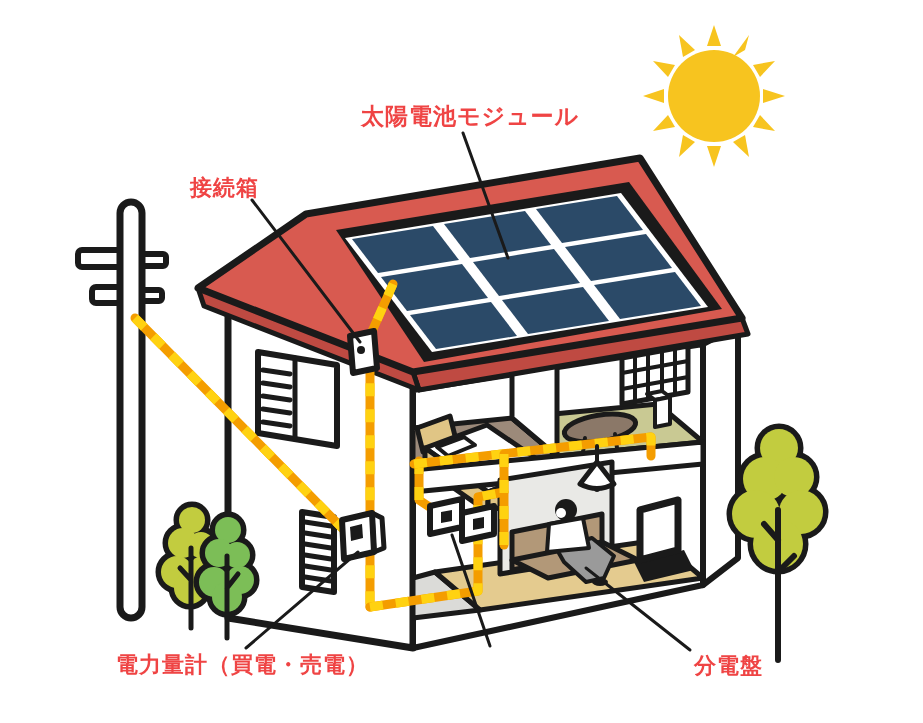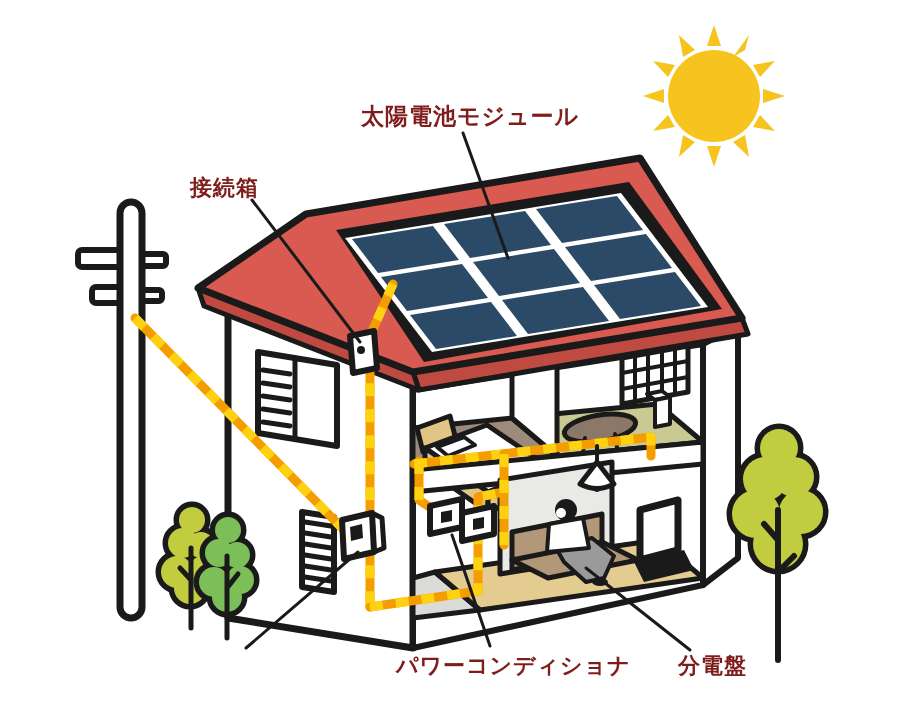--- a/index.html
+++ b/index.html
@@ -1,19 +1,19 @@
 <!DOCTYPE html>
 <html style="--outline: #1a1a1a; --sun: #f7c41f; --roof: #d85a50; --roof_shade: #bf4a42; --panel: #2b4a68; --cable_yellow: #ffd211; --cable_orange: #f49d00; --tree_light: #c2cc3f; --tree_dark: #7cbe57; --wood_floor: #e4cb8f; --brown_floor: #9c8a7a; --tatami: #c9c993; --floor_gray: #dbdbd8; --wall_gray: #e9e9e6; --sofa: #b29878; --bed_frame: #e0c585; --table_brown: #8b7868; --pants_gray: #9a9a9a;"><head>
 <meta charset="utf-8">
 <style>
   html,body{margin:0;padding:0;background:#fff;}
   .canvas{position:relative;width:923px;height:723px;background:#fff;overflow:hidden;
           font-family:"Liberation Sans",sans-serif;}
   svg{position:absolute;left:0;top:0;}
-  .label{position:absolute;font-weight:bold;font-size:22px;color:#7f1d1d;
+  .label{position:absolute;font-weight:bold;font-size:22px;color:#ef4444;
          letter-spacing:1px;white-space:nowrap;}
   .s4{stroke:var(--outline);stroke-width:4;stroke-linejoin:round;stroke-linecap:round}
   .s5{stroke:var(--outline);stroke-width:5;stroke-linejoin:round;stroke-linecap:round}
   .s6{stroke:var(--outline);stroke-width:6;stroke-linejoin:round;stroke-linecap:round}
   .s7{stroke:var(--outline);stroke-width:7;stroke-linejoin:round;stroke-linecap:round}
   .fw{fill:#ffffff}.fn{fill:none}
   .blk{fill:var(--outline)}
   .sun{fill:var(--sun)}
   .roof{fill:var(--roof)}
   .roofsh{fill:var(--roof_shade)}
@@ -255,15 +255,15 @@
     <line class="leader" x1="463" y1="133" x2="508" y2="258"></line>
     <line class="leader" x1="252" y1="200" x2="360" y2="342"></line>
     <line class="leader" x1="246" y1="648" x2="358" y2="552"></line>
     <line class="leader" x1="452" y1="535" x2="490" y2="646"></line>
     <line class="leader" x1="690" y1="650" x2="586" y2="568"></line>
   </g>
 </svg>
 
 <div class="label" style="left:361px;top:101px;font-size:23px">太陽電池モジュール</div>
 <div class="label" style="left:190px;top:173px">接続箱</div>
-<div class="label" style="left:396px;top:651px">パワーコンディショナ</div>
-<div class="label" style="left:678px;top:651px">分電盤</div>
+<div class="label" style="left:116px;top:650px">電力量計（買電・売電）</div>
+<div class="label" style="left:694px;top:651px">分電盤</div>
 </div>
 
 </body></html>

